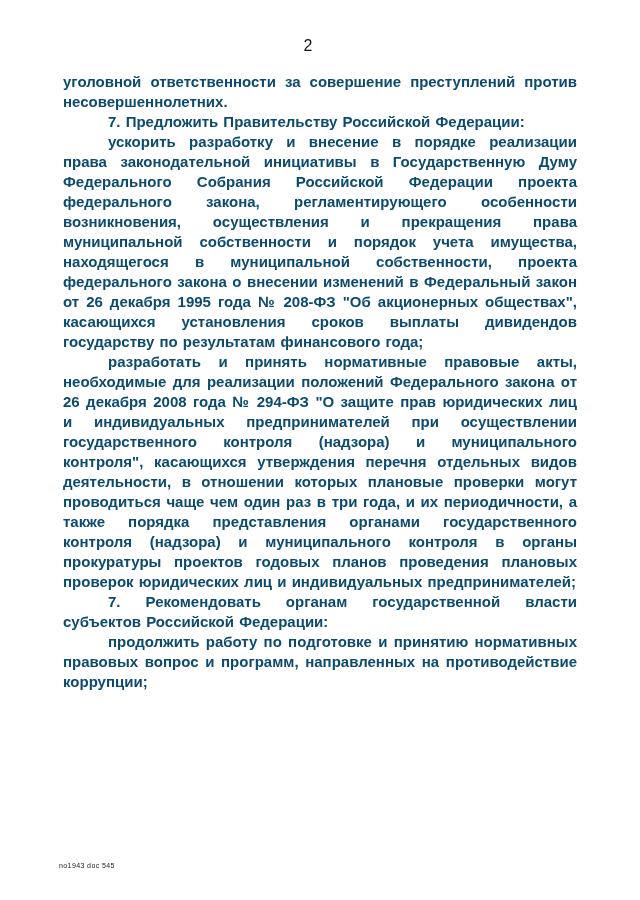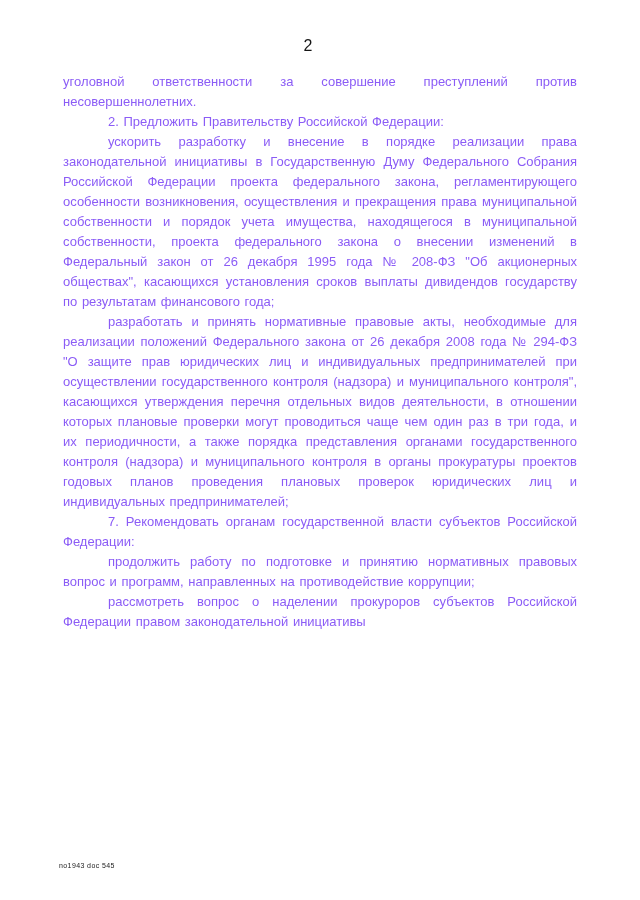--- a/index.html
+++ b/index.html
@@ -27,26 +27,27 @@
     width: 490px;
     text-align: center;
     font-size: 16px;
     color: #151515;
   }
   .body-text {
     position: absolute;
     top: 72px;
     left: 63px;
     width: 514px;
-    font-size: 13px;
+    font-size: 15px;
     line-height: 20px;
     text-align: justify;
     text-align-last: left;
-    color: #8b5cf6;
+    color: #0c4a6e;
     word-spacing: 1px;
+    font-weight: bold;
   }
   .body-text p {
     margin: 0;
     padding: 0;
   }
   .body-text p.indent {
     text-indent: 45px;
   }
   .footer-note {
     position: absolute;
@@ -60,23 +61,22 @@
 </style>
 </head>
 <body>
 
 <div class="page">
 
   <div class="page-number">2</div>
 
   <div class="body-text">
     <p>уголовной ответственности за совершение преступлений против несовершеннолетних.</p>
-    <p class="indent">2. Предложить Правительству Российской Федерации:</p>
+    <p class="indent">7. Предложить Правительству Российской Федерации:</p>
     <p class="indent">ускорить разработку и внесение в порядке реализации права законодательной инициативы в Государственную Думу Федерального Собрания Российской Федерации проекта федерального закона, регламентирующего особенности возникновения, осуществления и прекращения права муниципальной собственности и порядок учета имущества, находящегося в муниципальной собственности, проекта федерального закона о внесении изменений в Федеральный закон от 26 декабря 1995 года № 208-ФЗ "Об акционерных обществах", касающихся установления сроков выплаты дивидендов государству по результатам финансового года;</p>
     <p class="indent">разработать и принять нормативные правовые акты, необходимые для реализации положений Федерального закона от 26 декабря 2008 года № 294-ФЗ "О защите прав юридических лиц и индивидуальных предпринимателей при осуществлении государственного контроля (надзора) и муниципального контроля", касающихся утверждения перечня отдельных видов деятельности, в отношении которых плановые проверки могут проводиться чаще чем один раз в три года, и их периодичности, а также порядка представления органами государственного контроля (надзора) и муниципального контроля в органы прокуратуры проектов годовых планов проведения плановых проверок юридических лиц и индивидуальных предпринимателей;</p>
     <p class="indent">7. Рекомендовать органам государственной власти субъектов Российской Федерации:</p>
     <p class="indent">продолжить работу по подготовке и принятию нормативных правовых вопрос и программ, направленных на противодействие коррупции;</p>
-    <p class="indent">рассмотреть вопрос о наделении прокуроров субъектов Российской Федерации правом законодательной инициативы</p>
   </div>
 
   <div class="footer-note">no1943 doc   545</div>
 
 </div>
 
 </body></html>

